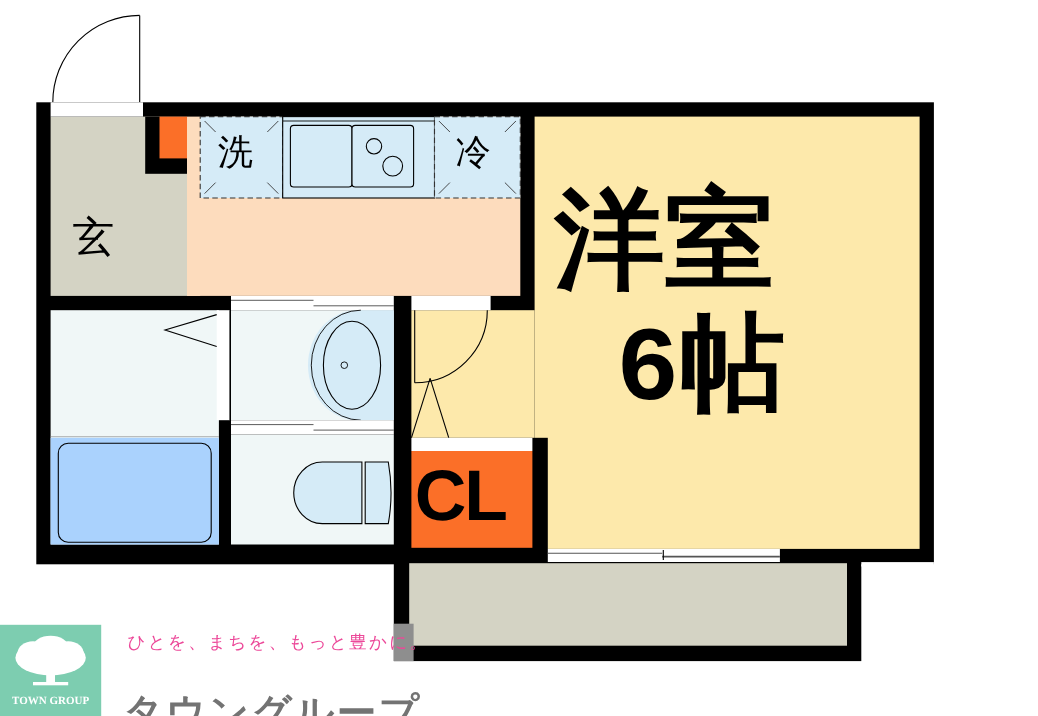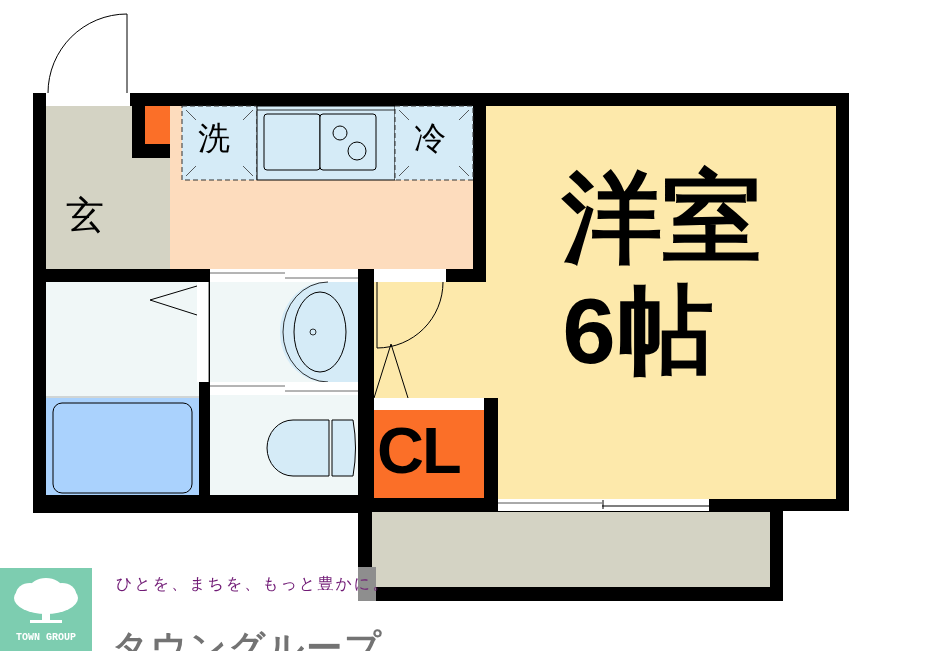--- a/index.html
+++ b/index.html
@@ -3,28 +3,28 @@
 <meta charset="utf-8">
 <style>
   html, body { margin:0; padding:0; background:#ffffff; }
   body { width:944px; height:651px; position:relative; overflow:hidden;
          font-family:"DejaVu Sans", "Liberation Sans", sans-serif; }
   #plan { position:absolute; left:0; top:0; width:944px; height:651px; }
   .lbl { position:absolute; color:#000; font-weight:bold; line-height:1; white-space:nowrap; }
   .lbl-entr { left:66px; top:196px; font-size:38px; font-weight:normal; }
   .lbl-wash { left:198px; top:122px; font-size:32px; font-weight:normal; }
   .lbl-fridge { left:414px; top:122px; font-size:32px; font-weight:normal; }
-  .lbl-room { left:562px; top:168px; font-size:100px;text-align:center; }
+  .lbl-room { left:504px; top:168px; font-size:100px;text-align:center; }
   .lbl-size { left:560px; top:290px; font-size:96px; font-family:Liberation Mono, monospace; }
   .lbl-cl { left:377px; top:418px; font-size:65px; font-family:"Liberation Sans", sans-serif; letter-spacing:-2px; }
 
   .logo-box { position:absolute; left:0; top:568px; width:92px; height:83px; background:#7dcdb0; }
   .logo-caption { position:absolute; left:0; bottom:8px; width:92px; text-align:center;
-                  color:#ffffff; font-size:10px; font-family:Liberation Mono, monospace; font-weight:bold; }
-  .tagline { position:absolute; left:116px; top:574px; font-size:16px; color:#701a75; letter-spacing:2px; }
+                  color:#ffffff; font-size:10px; font-family:Liberation Serif, serif; font-weight:bold; }
+  .tagline { position:absolute; left:116px; top:574px; font-size:16px; color:#ec4899; letter-spacing:2px; }
   .brand { position:absolute; left:112px; top:624px; font-size:36px; color:#737373; letter-spacing:2px; font-weight:bold; }
 </style>
 </head>
 <body>
 
 <svg id="plan" viewBox="0 0 944 651" xmlns="http://www.w3.org/2000/svg">
 
   <g fill="none" stroke="#000" stroke-width="1">
     <line x1="127" y1="14" x2="127" y2="93"></line>
     <path d="M48 93 A79 79 0 0 1 127 14"></path>

